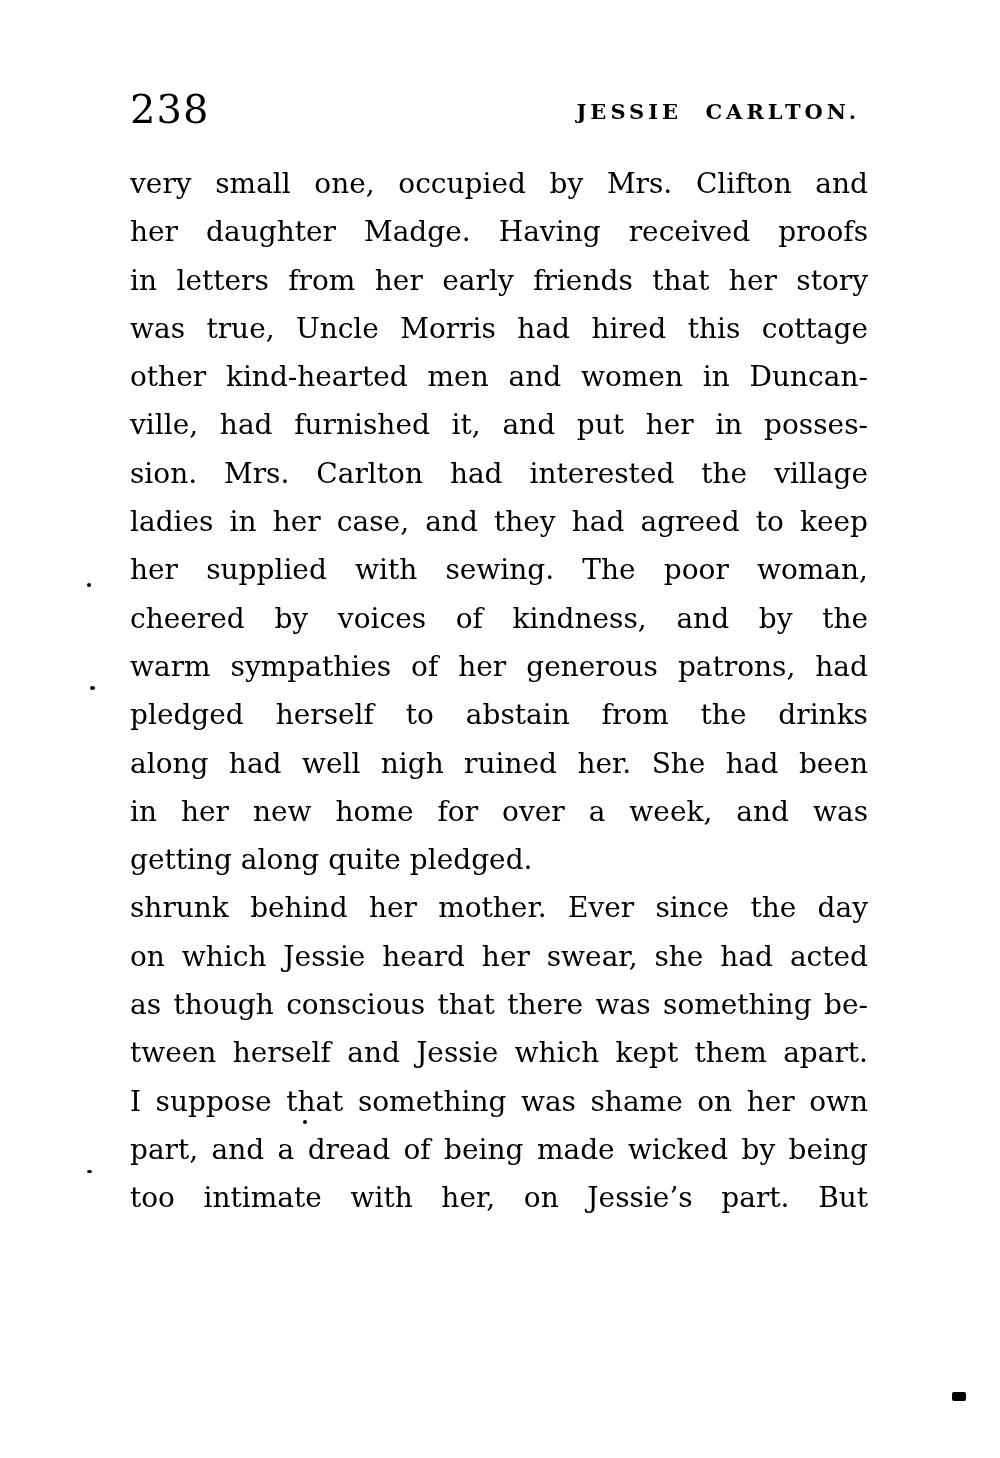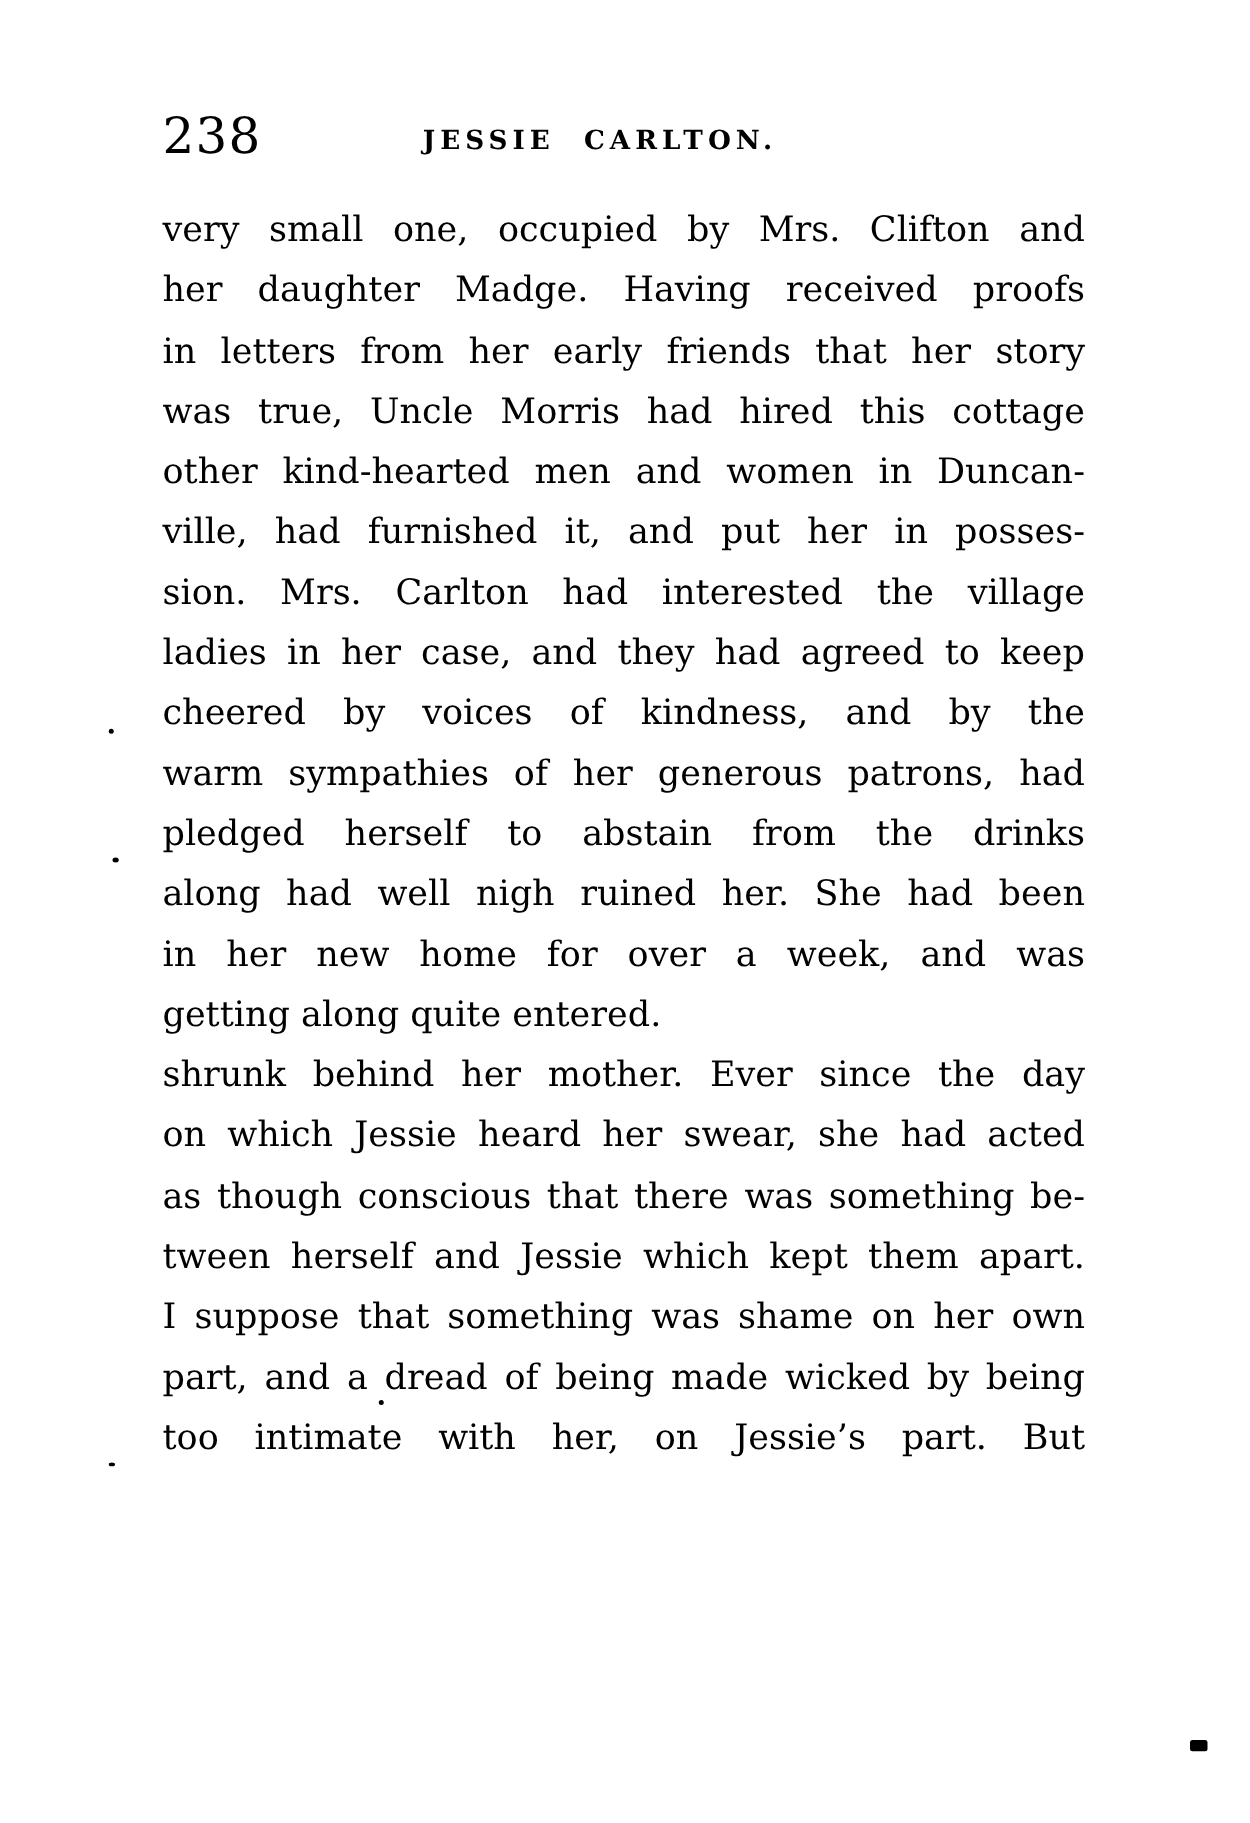--- a/index.html
+++ b/index.html
@@ -27,21 +27,21 @@
     top: 93px;
     font-size: 40px;
     line-height: 32px;
     letter-spacing: 1px;
   }
   .running-head {
     position: absolute;
     left: 100px;
     width: 760px;
     top: 99px;
-    text-align: center;
+    text-align: right;
     font-size: 21px;
     line-height: 26px;
     letter-spacing: 4px;
     word-spacing: 12px;
     font-weight: 600;
   }
   
   .text-block {
     position: absolute;
     left: 130px;
@@ -83,26 +83,27 @@
 
   <div class="text-block">
     <div class="line">very small one, occupied by Mrs. Clifton and</div>
     <div class="line">her daughter Madge.  Having received proofs</div>
     <div class="line">in letters from her early friends that her story</div>
     <div class="line">was true, Uncle Morris had hired this cottage</div>
     <div class="line">other kind-hearted men and women in Duncan-</div>
     <div class="line">ville, had furnished it, and put her in posses-</div>
     <div class="line">sion.  Mrs. Carlton had interested the village</div>
     <div class="line">ladies in her case, and they had agreed to keep</div>
+    <div class="line">her supplied with sewing.  The poor woman,</div>
     <div class="line">cheered by voices of kindness, and by the</div>
     <div class="line">warm sympathies of her generous patrons, had</div>
     <div class="line">pledged herself to abstain from the drinks</div>
     <div class="line">along had well nigh ruined her.  She had been</div>
     <div class="line">in her new home for over a week, and was</div>
-    <div class="line para-end">getting along quite entered.</div>
+    <div class="line para-end">getting along quite pledged.</div>
 
     <div class="line">shrunk behind her mother.  Ever since the day</div>
     <div class="line">on which Jessie heard her swear, she had acted</div>
     <div class="line">as though conscious that there was something be-</div>
     <div class="line">tween herself and Jessie which kept them apart.</div>
     <div class="line">I suppose that something was shame on her own</div>
     <div class="line">part, and a dread of being made wicked by being</div>
     <div class="line">too intimate with her, on Jessie’s part.  But</div>
   </div>
 

